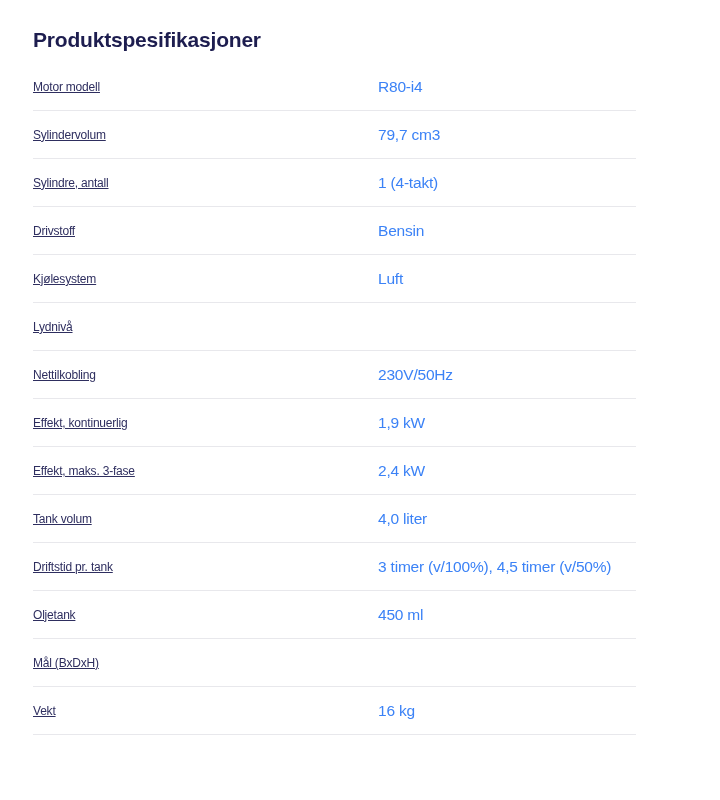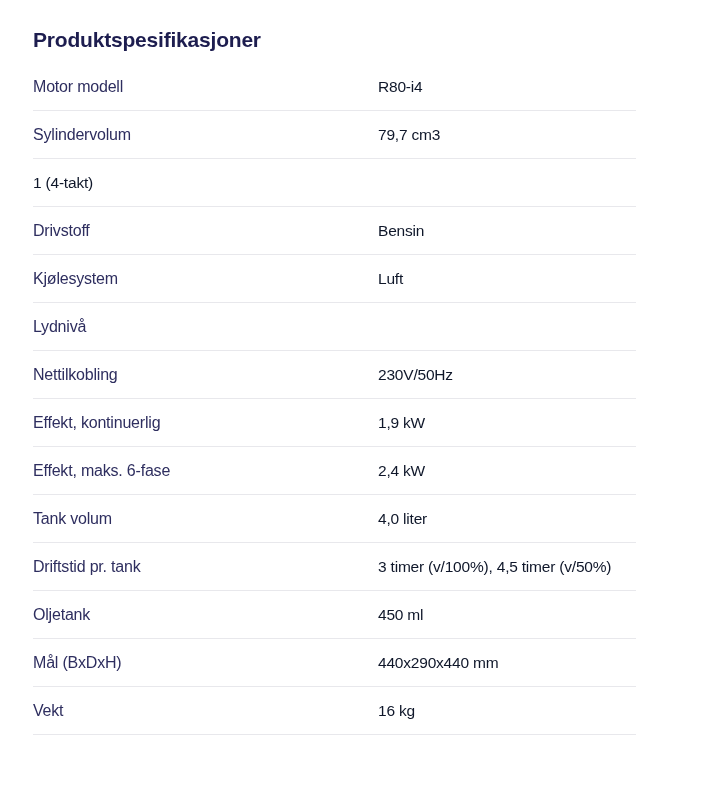--- a/index.html
+++ b/index.html
@@ -30,29 +30,30 @@
     width: 674px;
   }
   .spec-row {
     display: flex;
     align-items: center;
     height: 47px;
     border-bottom: 1px solid #e8e8ec;
   }
   .spec-label {
     flex: 0 0 345px;
-    font-size: 16px;
+    font-size: 12px;
     color: #2e2e5f;
     letter-spacing: -0.2px;
     white-space: nowrap;
+    text-decoration: underline;
   }
   .spec-value {
     flex: 1 1 auto;
     font-size: 15.5px;
-    color: #0f172a;
+    color: #3b82f6;
     letter-spacing: -0.2px;
     white-space: nowrap;
   }
 </style>
 </head>
 <body>
 
 <div class="page">
   <h2 class="title">Produktspesifikasjoner</h2>
 
@@ -61,20 +62,21 @@
     <div class="spec-label">Motor modell</div>
     <div class="spec-value">R80-i4</div>
   </div>
 
   <div class="spec-row">
     <div class="spec-label">Sylindervolum</div>
     <div class="spec-value">79,7 cm3</div>
   </div>
 
   <div class="spec-row">
+    <div class="spec-label">Sylindre, antall</div>
     <div class="spec-value">1 (4-takt)</div>
   </div>
 
   <div class="spec-row">
     <div class="spec-label">Drivstoff</div>
     <div class="spec-value">Bensin</div>
   </div>
 
   <div class="spec-row">
     <div class="spec-label">Kjølesystem</div>
@@ -90,42 +92,41 @@
     <div class="spec-label">Nettilkobling</div>
     <div class="spec-value">230V/50Hz</div>
   </div>
 
   <div class="spec-row">
     <div class="spec-label">Effekt, kontinuerlig</div>
     <div class="spec-value">1,9 kW</div>
   </div>
 
   <div class="spec-row">
-    <div class="spec-label">Effekt, maks. 6-fase</div>
+    <div class="spec-label">Effekt, maks. 3-fase</div>
     <div class="spec-value">2,4 kW</div>
   </div>
 
   <div class="spec-row">
     <div class="spec-label">Tank volum</div>
     <div class="spec-value">4,0 liter</div>
   </div>
 
   <div class="spec-row">
     <div class="spec-label">Driftstid pr. tank</div>
     <div class="spec-value">3 timer (v/100%), 4,5 timer (v/50%)</div>
   </div>
 
   <div class="spec-row">
     <div class="spec-label">Oljetank</div>
     <div class="spec-value">450 ml</div>
   </div>
 
   <div class="spec-row">
     <div class="spec-label">Mål (BxDxH)</div>
-    <div class="spec-value">440x290x440 mm</div>
   </div>
 
   <div class="spec-row">
     <div class="spec-label">Vekt</div>
     <div class="spec-value">16 kg</div>
   </div>
 </div>
 </div>
 
 </body></html>

